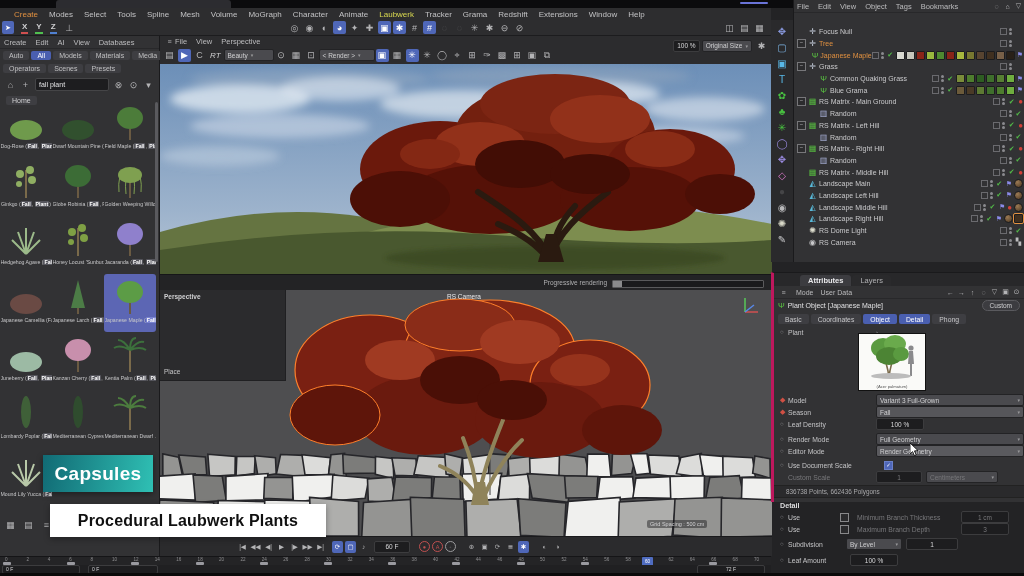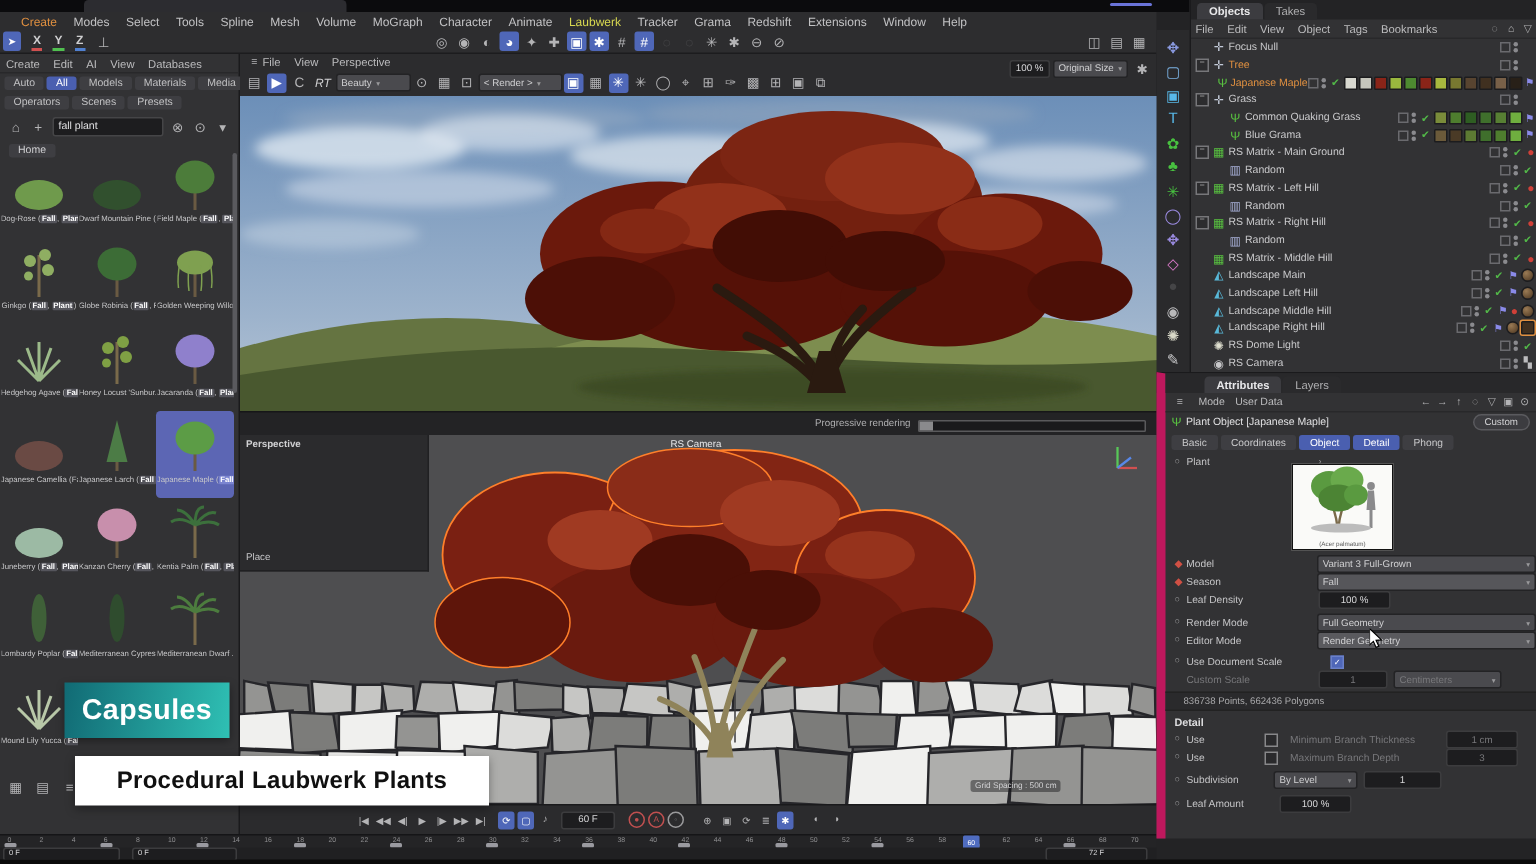--- a/index.html
+++ b/index.html
@@ -101,21 +101,21 @@
   .odots i{width:3px;height:3px;border-radius:50%;background:#8a8a8e;}
   .ocheck{color:#52b848;font-size:7px;width:9px;text-align:center;}
   .ocheck.blank{visibility:hidden;}
   .ochecker{color:#bcbcbe;font-size:7px;width:9px;text-align:center;}
   .chip{width:7px;height:7px;border-radius:1px;border:1px solid #1c1c1e;margin-left:1px;}
   .chip.sel{outline:1px solid #e09040;}
   .oflag{color:#8a8ae8;font-size:7px;margin-left:2px;}
   .ored{color:#d04038;font-size:8px;margin-left:2px;}
   .osphere{width:7px;height:7px;border-radius:50%;background:radial-gradient(circle at 35% 30%,#9a7a54,#4a3520);margin-left:2px;border:1px solid #1c1c1e;}
   
-  #attributes-panel{left:771px;top:248px;width:253px;height:311px;background:#323234;border-left:6px solid #be185d;border-top:1px solid #1a1a1c;box-sizing:border-box;}
+  #attributes-panel{left:771px;top:272px;width:253px;height:230px;background:#323234;border-left:3px solid #be185d;border-top:1px solid #1a1a1c;box-sizing:border-box;}
   #attr-tabs{display:flex;height:13px;align-items:flex-end;background:#28282a;padding-left:26px;gap:1px;}
   #attr-modebar{display:flex;align-items:center;height:12px;border-bottom:1px solid #28282a;padding-left:4px;gap:7px;}
   .attr-menu{font-size:7px;color:#bcbcbe;}
   #attr-nav-icons{margin-left:auto;display:flex;padding-right:2px;}
   #attr-nav-icons .icon{width:9px;height:10px;font-size:7px;}
   #attr-objrow{display:flex;align-items:center;height:13px;padding:0 4px;}
   #attr-objtitle{font-size:7px;color:#e0e0e2;margin-left:3px;}
   #attr-custom{margin-left:auto;font-size:6.5px;color:#d0d0d2;background:#3c3c40;border:1px solid #5a5a5e;border-radius:6px;padding:1px 7px;}
   #attr-section-tabs{display:flex;align-items:center;height:14px;padding-left:4px;gap:2px;}
   .sec-tab{font-size:6.8px;color:#c8c8ca;background:#3e3e42;border-radius:2px;padding:1.5px 7px;}
@@ -733,24 +733,20 @@
       <span class="icon" style="color: rgb(154, 138, 224);">◯</span>
       <span class="icon" style="color: rgb(154, 138, 224);">✥</span>
       <span class="icon" style="color: rgb(216, 120, 200);">◇</span>
       <span class="icon" style="color: rgb(69, 69, 71);">●</span>
       <span class="icon" style="color: rgb(184, 184, 186);">◉</span>
       <span class="icon" style="color: rgb(216, 216, 200);">✺</span>
       <span class="icon" style="color: rgb(200, 200, 202);">✎</span>
     </div>
 
   <div class="abs" id="objects-panel">
-    <div id="om-tabs">
-        <span class="om-tab on">Objects</span>
-        <span class="om-tab">Takes</span>
-      </div>
     <div id="om-menubar">
       <span id="om-menus" style="display:flex;">
           <span class="pmenu">File</span>
           <span class="pmenu">Edit</span>
           <span class="pmenu">View</span>
           <span class="pmenu">Object</span>
           <span class="pmenu">Tags</span>
           <span class="pmenu">Bookmarks</span>
         </span>
       <span id="om-menu-icons">

